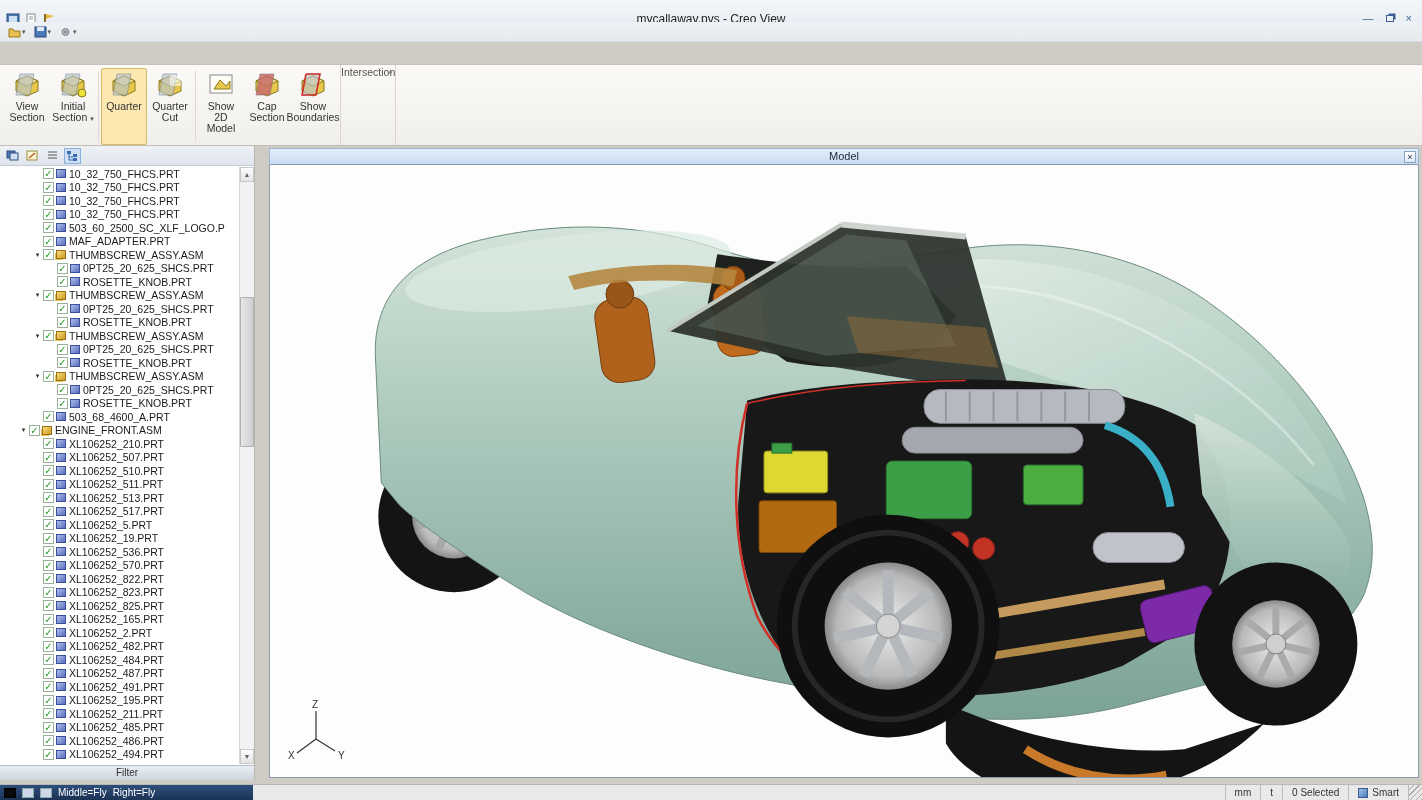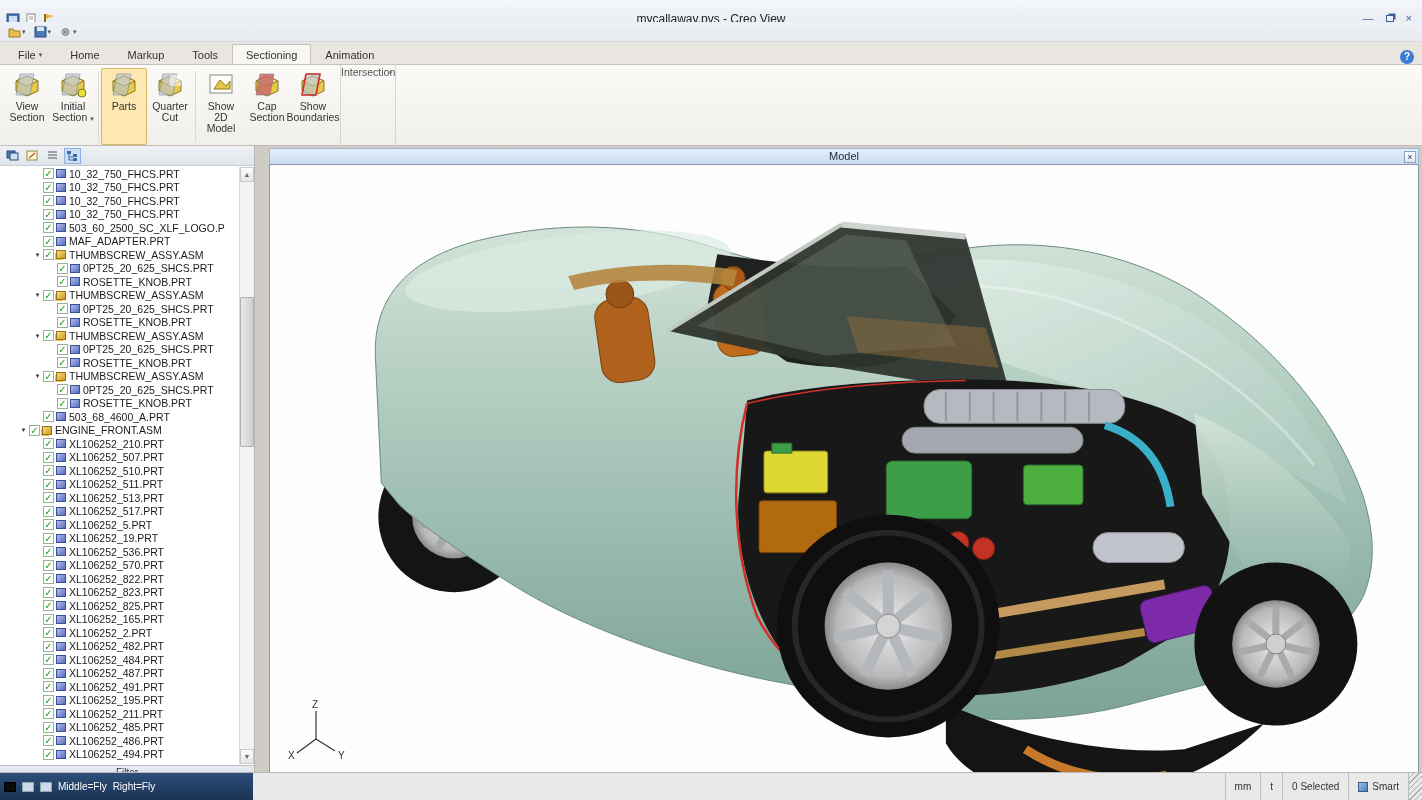--- a/index.html
+++ b/index.html
@@ -160,21 +160,21 @@
     border:1px solid #8aa4c0; background:linear-gradient(#fff,#dde8f4);
     font-size:9px; line-height:10px; text-align:center; color:#335;
   }
   .viewport { flex:1; background:#fdfdfd; border:1px solid #8a9aaa; position:relative; overflow:hidden; }
   .viewport svg.car { width:100%; height:100%; display:block; }
   .triad { position:absolute; left:14px; bottom:14px; width:64px; height:64px; }
   .triad text { font-size:10px; fill:#333; font-family:"Liberation Sans",sans-serif; }
 
   
   .statusbar {
-    position:absolute; bottom:0; left:0; right:0; height:28px;
+    position:absolute; bottom:0; left:0; right:0; height:16px;
     background:#e9e9e9; border-top:1px solid #b8b8b8; display:flex; align-items:stretch;
     font-size:10px; color:#333;
   }
   .sleft {
     width:253px; background:linear-gradient(#2d4e7a,#1b3355); color:#fff;
     display:flex; align-items:center; gap:6px; padding-left:4px; flex:none;
   }
   .sic { width:12px; height:10px; background:#cfd8e8; border:1px solid #8aa; display:inline-block; }
   .sic.darkbox { background:#0a0a0a; border-color:#000; }
   .smid { flex:1; }
@@ -255,44 +255,20 @@
     </span>
     <span class="qitem">
       <svg class="qic" viewBox="0 0 13 12">
           <circle cx="6.5" cy="6" r="3.4" fill="#b8bcc2" stroke="#787c82"></circle>
           <circle cx="6.5" cy="6" r="1.3" fill="#787c82"></circle>
         </svg>
       <span class="dd">▾</span>
     </span>
   </div>
 
-  <div class="tabstrip">
-    <div class="tab">
-        <span>File</span>
-        <span class="dd">▾</span>
-      </div>
-    <div class="tab">
-        <span>Home</span>
-      </div>
-    <div class="tab">
-        <span>Markup</span>
-      </div>
-    <div class="tab">
-        <span>Tools</span>
-      </div>
-    <div class="tab active">
-        <span>Sectioning</span>
-      </div>
-    <div class="tab">
-        <span>Animation</span>
-      </div>
-    <div class="helpwrap">
-        <span class="help">?</span>
-      </div>
-  </div>
 
   <div class="ribbon">
     <div class="rgroup">
       <div class="rbuttons">
         <div class="rbtn">
           <svg class="ric" viewBox="0 0 30 28">
               <use href="#icSection"></use>
             </svg>
           <div class="rlabel">View Section</div>
         </div>
@@ -301,21 +277,21 @@
               <use href="#icSection"></use>
               <circle cx="24" cy="22" r="4" fill="#e8e23a" stroke="#8a7a20"></circle>
             </svg>
           <div class="rlabel"><span>Initial Section</span> <span class="dd">▾</span></div>
         </div>
         <div class="vsep"></div>
         <div class="rbtn pressed">
           <svg class="ric" viewBox="0 0 30 28">
               <use href="#icSection"></use>
             </svg>
-          <div class="rlabel">Parts</div>
+          <div class="rlabel">Quarter</div>
         </div>
         <div class="rbtn">
           <svg class="ric" viewBox="0 0 30 28">
               <use href="#icSection"></use>
               <rect x="15" y="4" width="11" height="11" fill="#fff" opacity="0.55"></rect>
             </svg>
           <div class="rlabel">Quarter Cut</div>
         </div>
         <div class="vsep"></div>
         <div class="rbtn">

